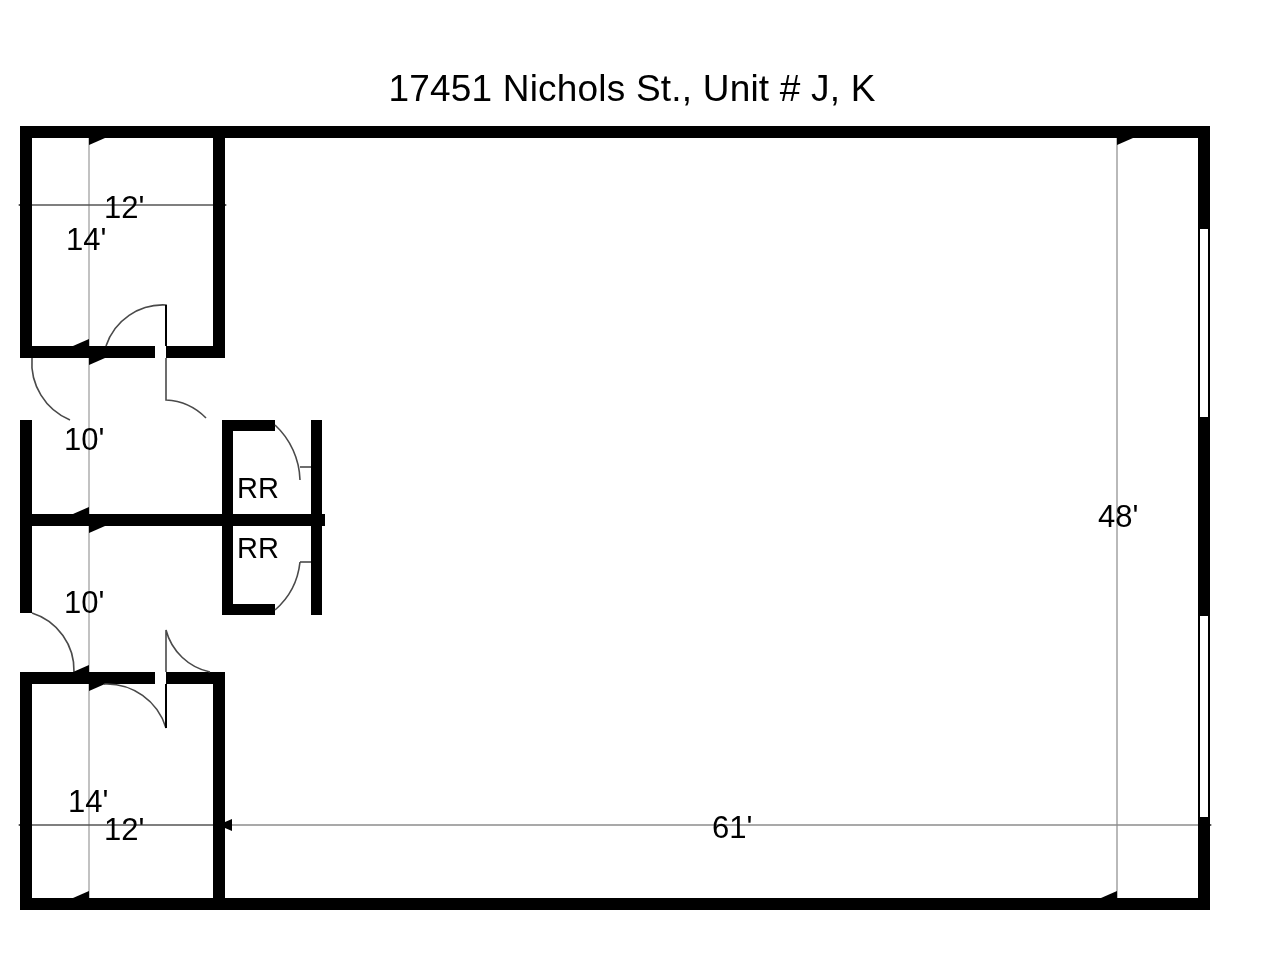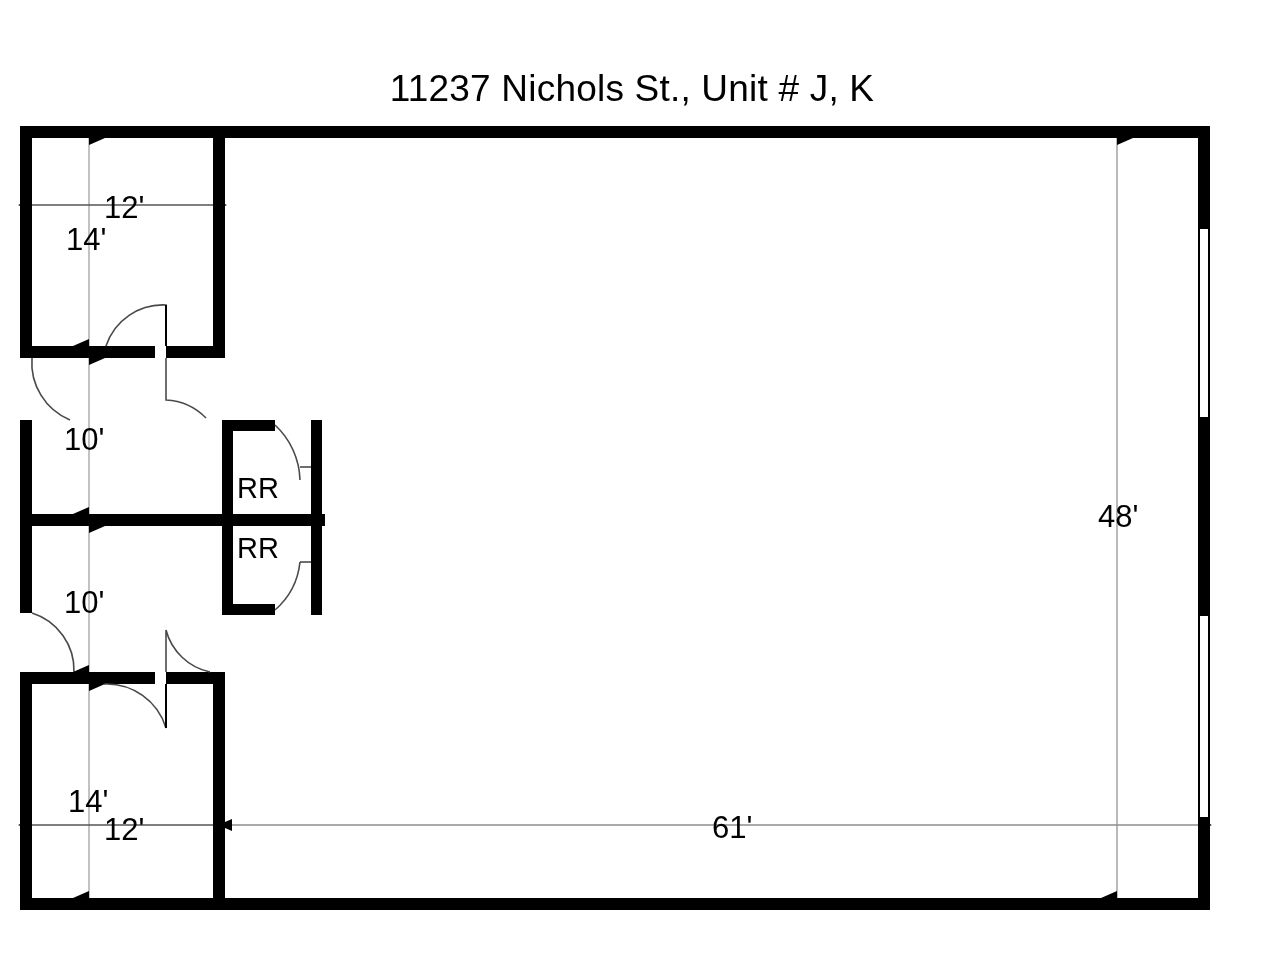--- a/index.html
+++ b/index.html
@@ -46,21 +46,21 @@
     font-family: "Liberation Sans", sans-serif;
     font-size: 29px;
     fill: #000000;
   }
 </style>
 </head>
 <body>
 
 <div id="floorplan-page">
 
-  <div id="plan-title">11237 Nichols St., Unit # J, K</div>
+  <div id="plan-title">17451 Nichols St., Unit # J, K</div>
 
   <div id="plan-svg-wrap">
     <svg width="1264" height="960" viewBox="0 0 1264 960" xmlns="http://www.w3.org/2000/svg">
 
       <defs>
         <marker id="arrL" markerWidth="16" markerHeight="16" refX="15" refY="8" orient="auto" markerUnits="userSpaceOnUse">
           <path d="M15,2 L15,14 L1,8 Z" fill="#000"></path>
         </marker>
         <marker id="arrR" markerWidth="16" markerHeight="16" refX="1" refY="8" orient="auto" markerUnits="userSpaceOnUse">
           <path d="M1,2 L1,14 L15,8 Z" fill="#000"></path>

